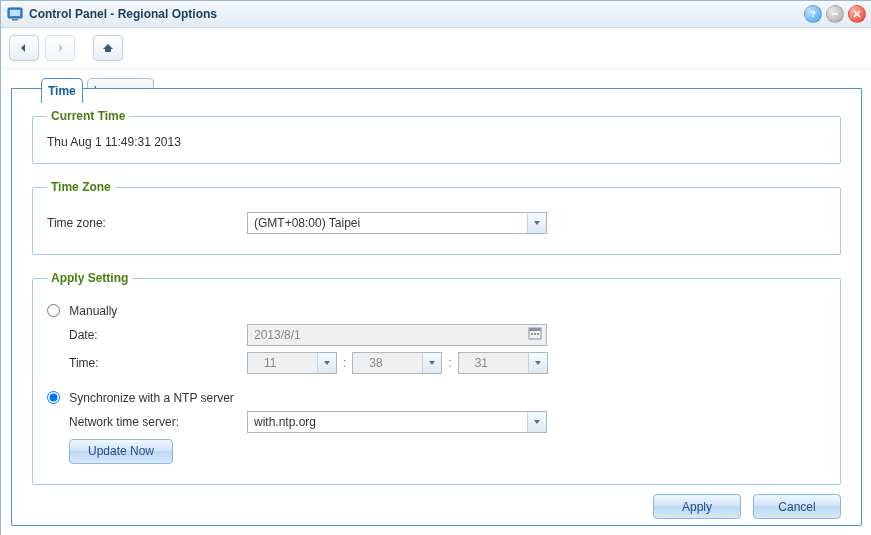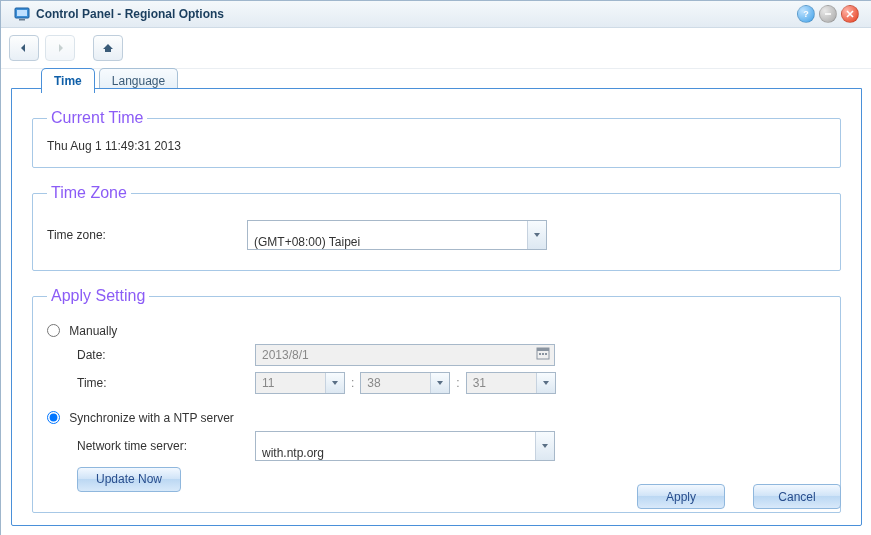--- a/index.html
+++ b/index.html
@@ -1,54 +1,54 @@
 <!DOCTYPE html>
 <html><head>
 <meta charset="utf-8">
 <style>
 html,body{margin:0;padding:0;font-family:Verdana,Tahoma,Arial,sans-serif;font-size:12px;color:#333;background:#fff}
 .window{width:871px;height:535px;border:1px solid #9fb6cc;background:#fff;position:relative;box-shadow:0 0 4px rgba(0,0,0,.2)}
-.titlebar{height:26px;background:linear-gradient(#f4f8fb,#e3ebf3);border-bottom:1px solid #cfdbe6;display:flex;align-items:center;padding:0 13px}
+.titlebar{height:26px;background:linear-gradient(#f4f8fb,#e3ebf3);border-bottom:1px solid #cfdbe6;display:flex;align-items:center;padding:0 6px}
 .titlebar .app-icon{width:16px;height:16px;margin-right:6px;display:inline-flex;align-items:center;justify-content:center}
 .titlebar .title{font-weight:bold;color:#1a3e5e;font-size:12px}
 .titlebar .spacer{flex:1}
 .tb-btn{width:16px;height:16px;border-radius:50%;margin-left:4px;display:inline-flex;align-items:center;justify-content:center;cursor:pointer;border:1px solid rgba(0,0,0,.15)}
 .tb-help{background:radial-gradient(circle at 30% 30%,#bfe3ff,#3fa0e8)}
 .tb-min{background:radial-gradient(circle at 30% 30%,#e8e8e8,#a7a7a7)}
 .tb-close{background:radial-gradient(circle at 30% 30%,#ffb3a7,#e43b1a)}
 .tb-btn svg{width:10px;height:10px}
 .toolbar{height:32px;display:flex;align-items:center;padding:4px 8px;gap:6px;border-bottom:1px solid #eaeef2}
 .nav-btn{width:28px;height:24px;border:1px solid #bfcedc;border-radius:4px;background:linear-gradient(#fdfefe,#e8eff6);display:flex;align-items:center;justify-content:center;cursor:pointer}
 .nav-btn.disabled{opacity:.55;cursor:default}
 .nav-btn svg{width:12px;height:12px;fill:#3a5b78}
 .nav-btn.disabled svg{fill:#9aa}
 .content{position:absolute;top:62px;left:10px;right:10px;bottom:10px}
 .tabs{display:flex;gap:4px;margin-left:30px}
-.tab{padding:5px 12px;border:1px solid #a7c0d6;border-bottom:none;border-radius:5px 5px 0 0;background:linear-gradient(#f7fbfe,#e4eef7);color:#3b5b77;cursor:pointer;position:relative;top:5px;font-size:12px}
+.tab{padding:5px 6px;border:1px solid #a7c0d6;border-bottom:none;border-radius:5px 5px 0 0;background:linear-gradient(#f7fbfe,#e4eef7);color:#3b5b77;cursor:pointer;position:relative;top:15px;font-size:12px}
 .tab.active{background:#fff;color:#0f5fa8;font-weight:bold;border-color:#4a90d9;z-index:2}
 .tab-body{border:1px solid #4a90d9;background:#fff;padding:20px 20px 16px;height:400px;border-radius:0 0 2px 2px;position:relative}
 fieldset{border:1px solid #a7c8e6;border-radius:2px;margin:0 0 16px;padding:12px 14px 14px}
-legend{color:#8b5cf6;font-weight:normal;padding:0 4px;font-size:16px}
+legend{color:#4d7c0f;font-weight:bold;padding:0 4px;font-size:12px}
 .row{display:flex;align-items:center;margin:6px 0}
 .row .lbl{width:200px}
-.sub{margin-left:30px}
+.sub{margin-left:22px}
 .datebox{width:300px;height:22px;border:1px solid #a7b8c9;display:flex;align-items:center;background:#f0f0f0;color:#888;box-sizing:border-box;padding-left:6px}
 .datebox .val{flex:1}
 .sel{width:90px;height:22px;border:1px solid #a7b8c9;background:#f0f0f0;color:#888;display:flex;align-items:center;box-sizing:border-box}
-.sel .v{flex:1;padding-left:6px}
+.sel .v{flex:1;padding-left:16px}
 .sel .arrow{width:18px;border-left:1px solid #c6d2df;background:linear-gradient(#f7fbfe,#dde8f2);display:flex;align-items:center;justify-content:center;height:100%}
 .colon{margin:0 6px;color:#888}
 input[type=radio]{margin:0 6px 0 0;vertical-align:middle}
 .radio-label{vertical-align:middle}
 .btn{height:25px;padding:0 18px;border:1px solid #8fb7dd;border-radius:4px;background:linear-gradient(#f2f8ff,#cfe3f7 49%,#bcd8f3 50%,#d8e9fa);color:#274d8d;font-size:12px;cursor:pointer;font-family:inherit}
-.footer{position:absolute;right:20px;bottom:16px;display:flex;gap:28px}
+.footer{position:absolute;right:20px;bottom:6px;display:flex;gap:12px}
 .footer .btn{min-width:88px}
 .arrow svg{width:10px;height:10px;fill:#5a6f85}
 .cal svg{width:14px;height:14px;fill:#7f8896}
-.combo-live{width:300px;height:30px;border:1px solid #a7b8c9;display:flex;align-items:flex-end;box-sizing:border-box;padding-left:6px;background:#fff}
+.combo-live{width:300px;height:22px;border:1px solid #a7b8c9;display:flex;align-items:center;box-sizing:border-box;padding-left:6px;background:#fff}
 .combo-live .v{flex:1}
 .combo-live .arrow{width:18px;border-left:1px solid #c6d2df;background:linear-gradient(#f7fbfe,#dde8f2);height:100%;display:flex;align-items:center;justify-content:center}
 </style>
 </head>
 <body>
 
 <div class="window">
 
   <div class="titlebar">
     <span class="app-icon">

